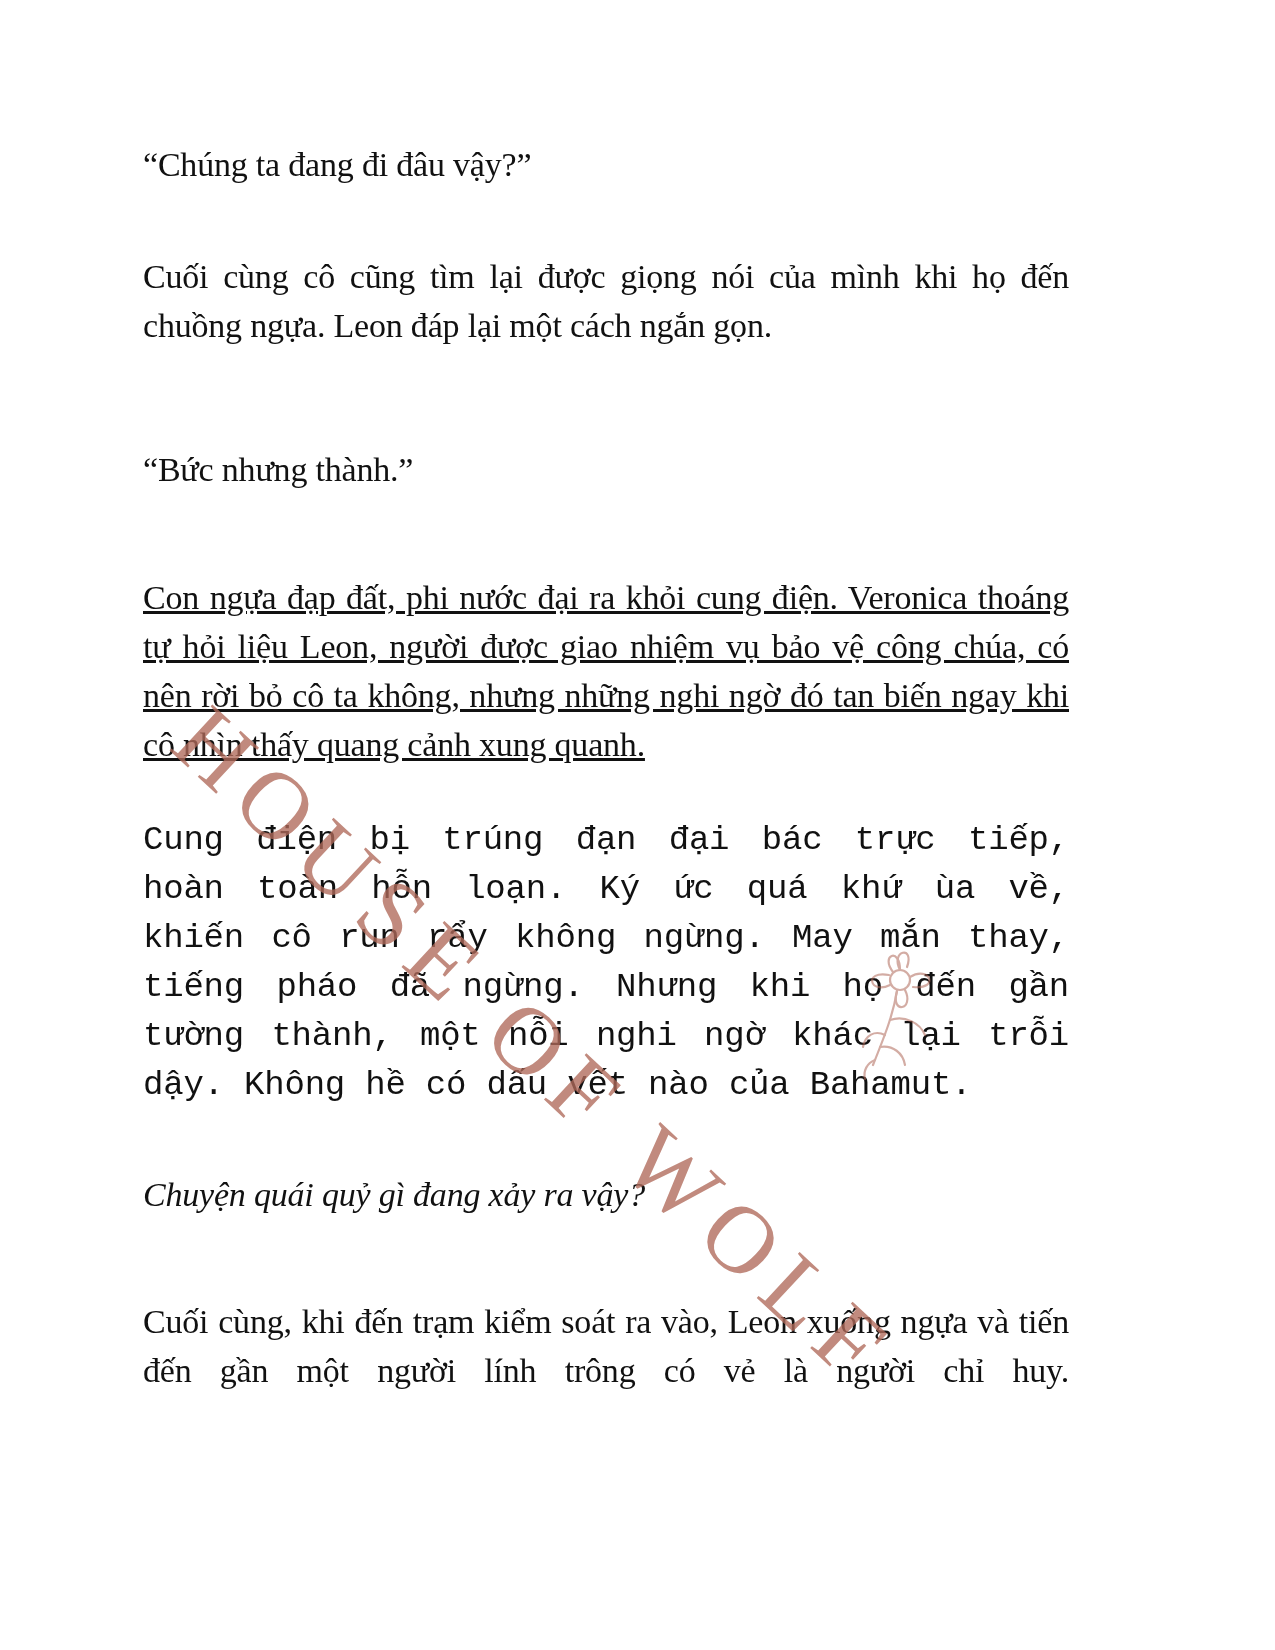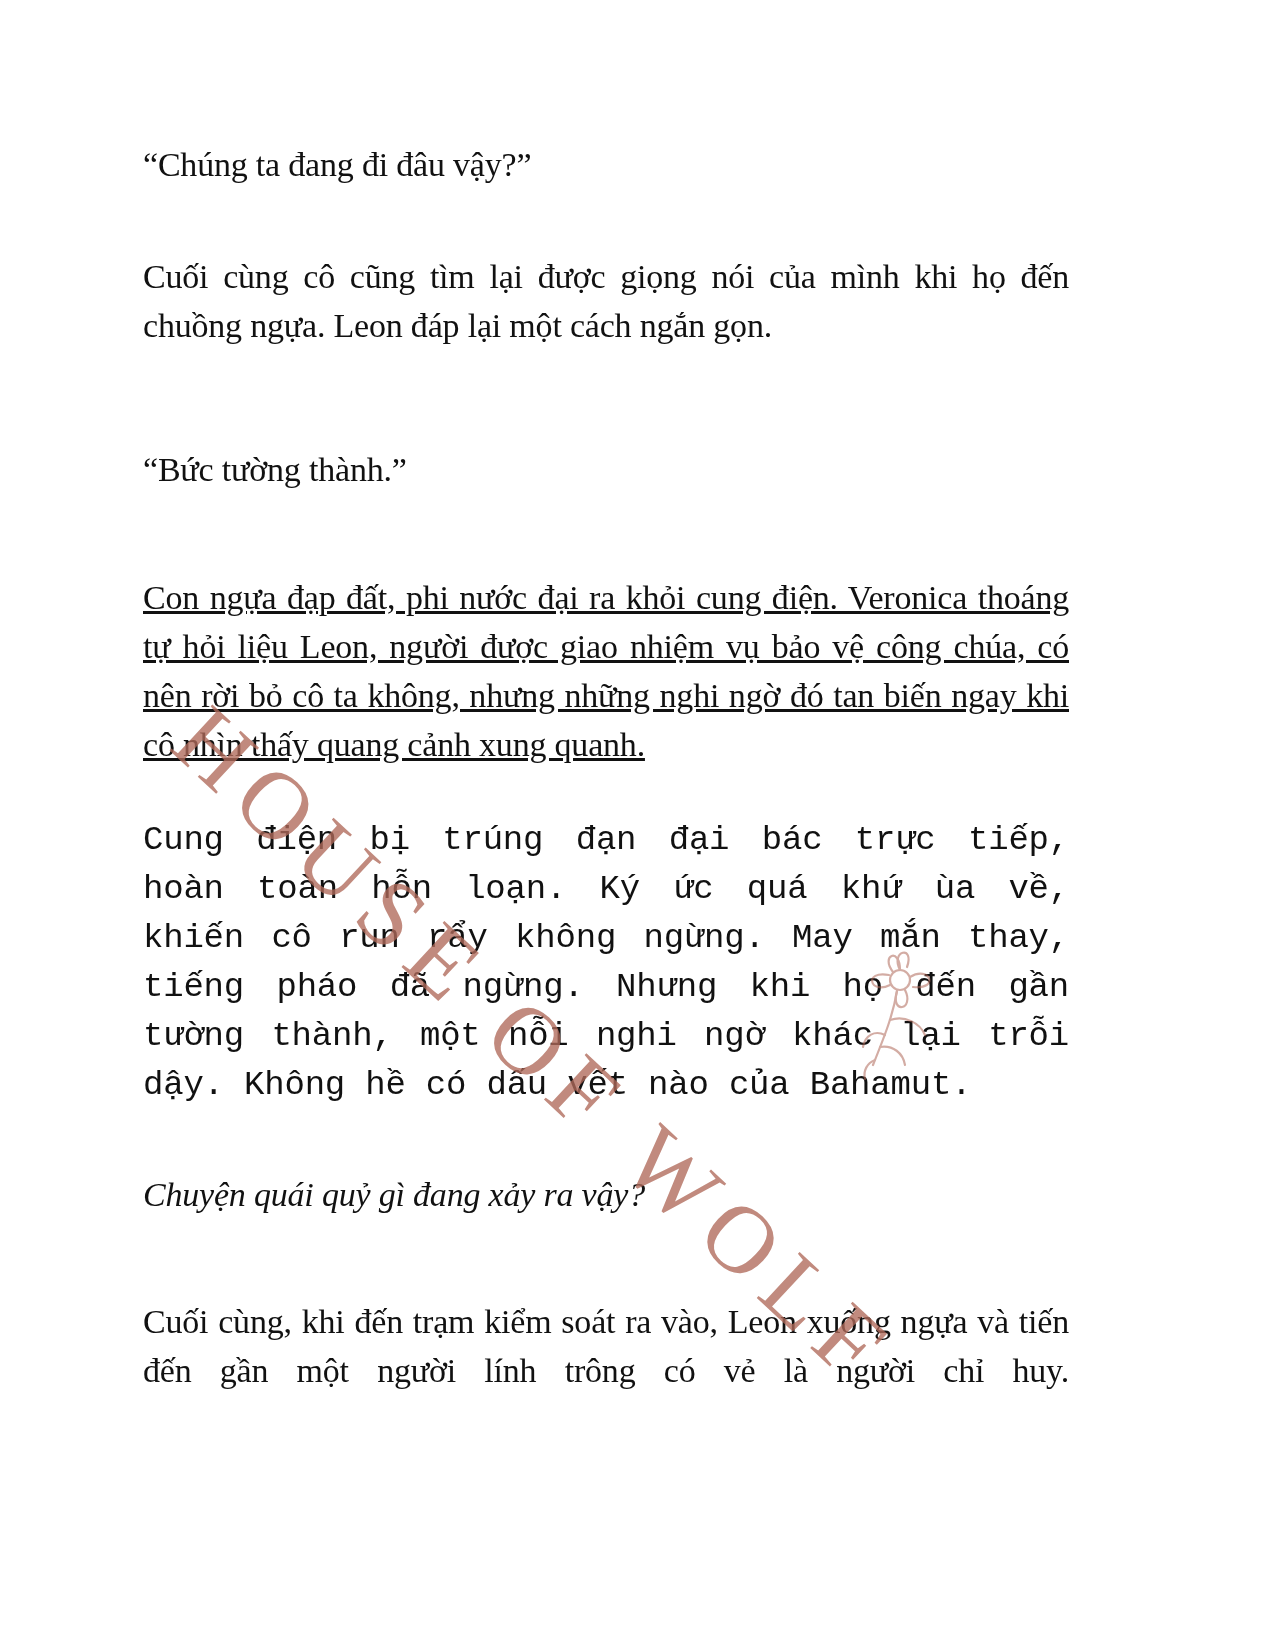--- a/index.html
+++ b/index.html
@@ -70,21 +70,21 @@
   </style>
 </head>
 <body>
 
 <div class="page">
 
   <p class="para left" style="top:140px;">“Chúng ta đang đi đâu vậy?”</p>
 
   <p class="para" style="top:252px;">Cuối cùng cô cũng tìm lại được giọng nói của mình khi họ đến chuồng ngựa. Leon đáp lại một cách ngắn gọn.</p>
 
-  <p class="para left" style="top:445px;">“Bức tường thành.”</p>
+  <p class="para left" style="top:445px;">“Bức nhưng thành.”</p>
 
   <p class="para" style="top:573px;text-decoration:underline;">Con ngựa đạp đất, phi nước đại ra khỏi cung điện. Veronica thoáng tự hỏi liệu Leon, người được giao nhiệm vụ bảo vệ công chúa, có nên rời bỏ cô ta không, nhưng những nghi ngờ đó tan biến ngay khi cô nhìn thấy quang cảnh xung quanh.</p>
 
   <p class="para" style="top:816px;font-family:Liberation Mono, monospace;">Cung điện bị trúng đạn đại bác trực tiếp, hoàn toàn hỗn loạn. Ký ức quá khứ ùa về, khiến cô run rẩy không ngừng. May mắn thay, tiếng pháo đã ngừng. Nhưng khi họ đến gần tường thành, một nỗi nghi ngờ khác lại trỗi dậy. Không hề có dấu vết nào của Bahamut.</p>
 
   <p class="para left italic" style="top:1170px;">Chuyện quái quỷ gì đang xảy ra vậy?</p>
 
   <p class="para last-justify" style="top:1297px;">Cuối cùng, khi đến trạm kiểm soát ra vào, Leon xuống ngựa và tiến đến gần một người lính trông có vẻ là người chỉ huy.</p>
 
   <div class="watermark">

